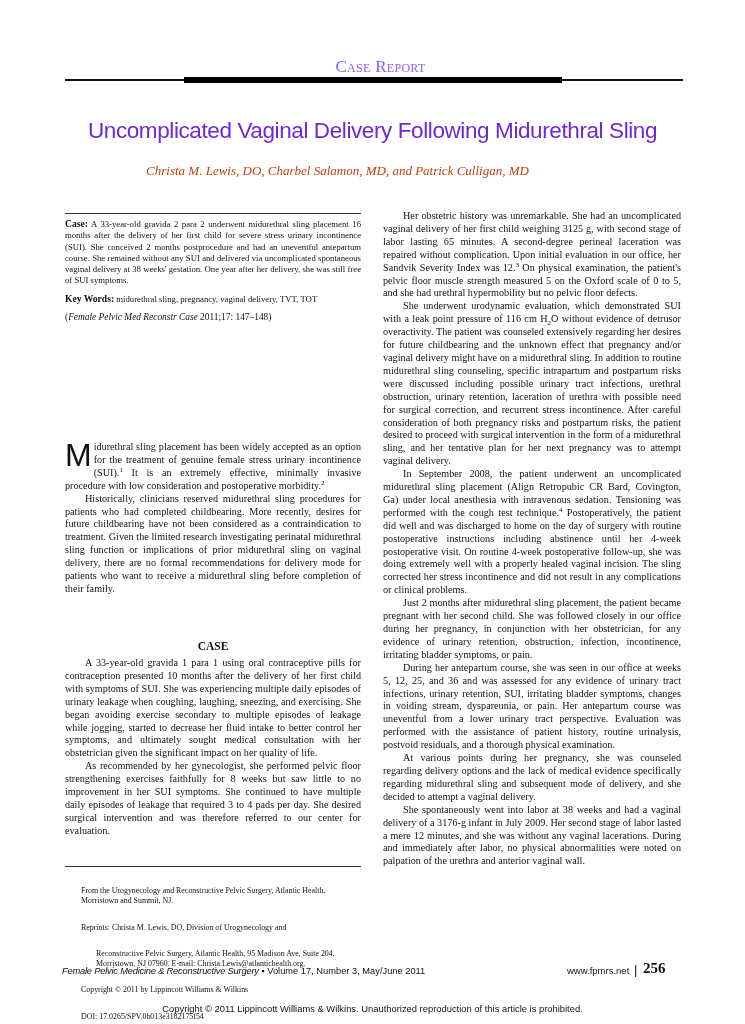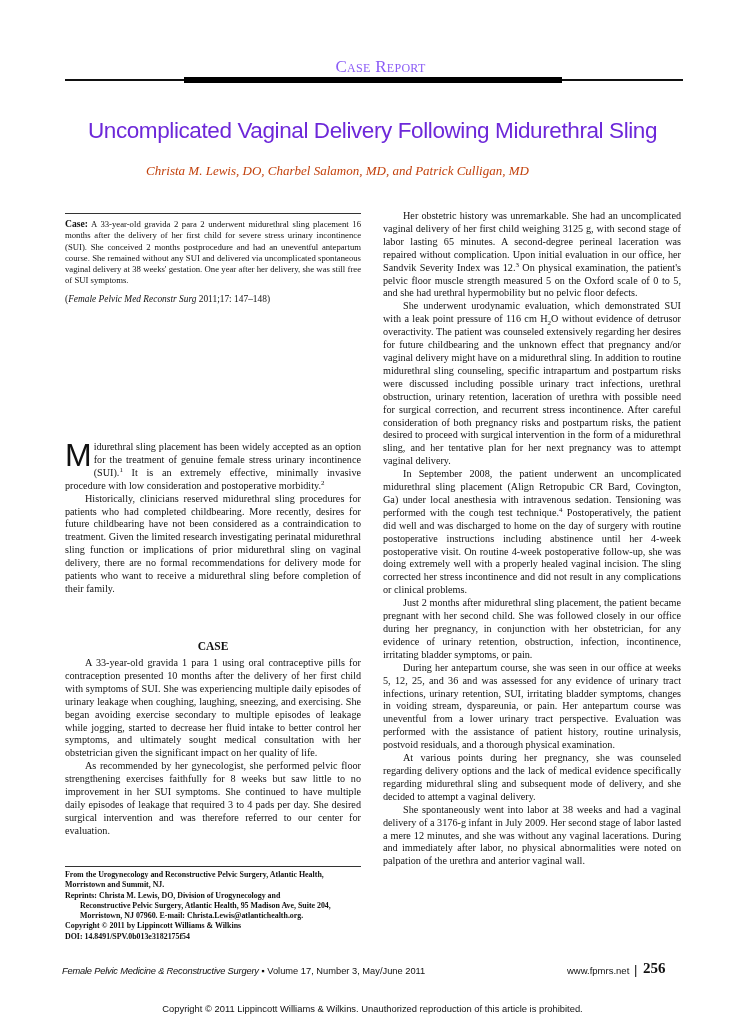--- a/index.html
+++ b/index.html
@@ -21,21 +21,21 @@
   .cite { margin-top:7px !important; font-size:9.4px; }
   .intro { top:441px; }
   .intro p { margin:0; text-indent:20px; }
   .intro p.first { text-indent:0; }
   .dropcap { float:left; font-family:"Liberation Sans", sans-serif; font-size:32px; line-height:26px; margin:1px 2px 0 0; }
   .case-head { top:640px; font-family:Liberation Serif, serif; font-weight:bold; font-size:11.5px; text-align:center; left:65px; width:296px; }
   .case { top:657px; }
   .case p { margin:0; text-indent:20px; }
   .fn-rule { left:65px; width:296px; top:866px; height:1px; background:#333; }
   .footnotes { top:870px; font-size:7.9px; line-height:10.3px; text-align:left; }
-  .footnotes p { margin:0;font-weight:bold; }
+  .footnotes p { margin:16px; }
   .footnotes .ind { padding-left:15px; }
   .right { top:210px; }
   .right p { margin:0; text-indent:20px; }
   sup { font-size:7px; line-height:0; }
   sub { font-size:7px; line-height:0; }
   .foot-journal { left:62px; top:966px; font-family:"Liberation Sans", sans-serif; font-size:9.3px; color:#111; }
   .foot-journal i { font-style:italic; letter-spacing:-0.2px;text-align:center; }
   .foot-url { left:567px; top:965px; font-family:"Liberation Sans", sans-serif; font-size:9.5px; }
   .foot-sep { left:634px; top:962px; font-size:13px; font-family:"Liberation Sans", sans-serif; }
   .foot-page { left:643px; top:960px; font-family:"Liberation Serif", serif; font-weight:bold; font-size:15px; }
@@ -46,41 +46,42 @@
 
 <div class="abs section-label">Case Report</div>
 <div class="abs rule-thin"></div>
 <div class="abs rule-thick"></div>
 <div class="abs title">Uncomplicated Vaginal Delivery Following Midurethral Sling</div>
 <div class="abs authors">Christa M. Lewis, DO, Charbel Salamon, MD, and Patrick Culligan, MD</div>
 
 <div class="abs abs-rule"></div>
 <div class="abs col col-left abstract">
   <p><b>Case:</b> <span>A 33-year-old gravida 2 para 2 underwent midurethral sling placement 16 months after the delivery of her first child for severe stress urinary incontinence (SUI). She conceived 2 months postprocedure and had an uneventful antepartum course. She remained without any SUI and delivered via uncomplicated spontaneous vaginal delivery at 38 weeks' gestation. One year after her delivery, she was still free of SUI symptoms.</span></p>
-  <p class="cite"><span>(</span><i>Female Pelvic Med Reconstr Surg</i><span> 2011;17: 147–148)</span></p>
+  <p class="kw"><b>Key Words:</b> <span>midurethral sling, pregnancy, vaginal delivery, TVT, TOT</span></p>
+  <p class="cite"><span>(</span><i>Female Pelvic Med Reconstr Case</i><span> 2011;17: 147–148)</span></p>
 </div>
 
 <div class="abs col col-left intro">
   <p class="first"><span class="dropcap">M</span><span>idurethral sling placement has been widely accepted as an option for the treatment of genuine female stress urinary incontinence (SUI).</span><sup>1</sup><span> It is an extremely effective, minimally invasive procedure with low consideration and postoperative morbidity.</span><sup>2</sup></p>
   <p>Historically, clinicians reserved midurethral sling procedures for patients who had completed childbearing. More recently, desires for future childbearing have not been considered as a contraindication to treatment. Given the limited research investigating perinatal midurethral sling function or implications of prior midurethral sling on vaginal delivery, there are no formal recommendations for delivery mode for patients who want to receive a midurethral sling before completion of their family.</p>
 </div>
 
 <div class="abs case-head">CASE</div>
 <div class="abs col col-left case">
   <p>A 33-year-old gravida 1 para 1 using oral contraceptive pills for contraception presented 10 months after the delivery of her first child with symptoms of SUI. She was experiencing multiple daily episodes of urinary leakage when coughing, laughing, sneezing, and exercising. She began avoiding exercise secondary to multiple episodes of leakage while jogging, started to decrease her fluid intake to better control her symptoms, and ultimately sought medical consultation with her obstetrician given the significant impact on her quality of life.</p>
   <p>As recommended by her gynecologist, she performed pelvic floor strengthening exercises faithfully for 8 weeks but saw little to no improvement in her SUI symptoms. She continued to have multiple daily episodes of leakage that required 3 to 4 pads per day. She desired surgical intervention and was therefore referred to our center for evaluation.</p>
 </div>
 
 <div class="abs fn-rule"></div>
 <div class="abs col col-left footnotes">
   <p>From the Urogynecology and Reconstructive Pelvic Surgery, Atlantic Health, Morristown and Summit, NJ.</p>
   <p>Reprints: Christa M. Lewis, DO, Division of Urogynecology and</p>
   <p class="ind">Reconstructive Pelvic Surgery, Atlantic Health, 95 Madison Ave, Suite 204, Morristown, NJ 07960. E-mail: Christa.Lewis@atlantichealth.org.</p>
   <p>Copyright © 2011 by Lippincott Williams &amp; Wilkins</p>
-  <p>DOI: 14.8491/SPV.0b013e3182175f54</p>
+  <p>DOI: 17.0265/SPV.0b013e3182175f54</p>
 </div>
 
 <div class="abs col col-right right">
   <p><span>Her obstetric history was unremarkable. She had an uncomplicated vaginal delivery of her first child weighing 3125 g, with second stage of labor lasting 65 minutes. A second-degree perineal laceration was repaired without complication. Upon initial evaluation in our office, her Sandvik Severity Index was 12.</span><sup>3</sup><span> On physical examination, the patient's pelvic floor muscle strength measured 5 on the Oxford scale of 0 to 5, and she had urethral hypermobility but no pelvic floor defects.</span></p>
   <p><span>She underwent urodynamic evaluation, which demonstrated SUI with a leak point pressure of 116 cm H</span><sub>2</sub><span>O without evidence of detrusor overactivity. The patient was counseled extensively regarding her desires for future childbearing and the unknown effect that pregnancy and/or vaginal delivery might have on a midurethral sling. In addition to routine midurethral sling counseling, specific intrapartum and postpartum risks were discussed including possible urinary tract infections, urethral obstruction, urinary retention, laceration of urethra with possible need for surgical correction, and recurrent stress incontinence. After careful consideration of both pregnancy risks and postpartum risks, the patient desired to proceed with surgical intervention in the form of a midurethral sling, and her tentative plan for her next pregnancy was to attempt vaginal delivery.</span></p>
   <p><span>In September 2008, the patient underwent an uncomplicated midurethral sling placement (Align Retropubic CR Bard, Covington, Ga) under local anesthesia with intravenous sedation. Tensioning was performed with the cough test technique.</span><sup>4</sup><span> Postoperatively, the patient did well and was discharged to home on the day of surgery with routine postoperative instructions including abstinence until her 4-week postoperative visit. On routine 4-week postoperative follow-up, she was doing extremely well with a properly healed vaginal incision. The sling corrected her stress incontinence and did not result in any complications or clinical problems.</span></p>
   <p>Just 2 months after midurethral sling placement, the patient became pregnant with her second child. She was followed closely in our office during her pregnancy, in conjunction with her obstetrician, for any evidence of urinary retention, obstruction, infection, incontinence, irritating bladder symptoms, or pain.</p>
   <p>During her antepartum course, she was seen in our office at weeks 5, 12, 25, and 36 and was assessed for any evidence of urinary tract infections, urinary retention, SUI, irritating bladder symptoms, changes in voiding stream, dyspareunia, or pain. Her antepartum course was uneventful from a lower urinary tract perspective. Evaluation was performed with the assistance of patient history, routine urinalysis, postvoid residuals, and a thorough physical examination.</p>
   <p>At various points during her pregnancy, she was counseled regarding delivery options and the lack of medical evidence specifically regarding midurethral sling and subsequent mode of delivery, and she decided to attempt a vaginal delivery.</p>
   <p>She spontaneously went into labor at 38 weeks and had a vaginal delivery of a 3176-g infant in July 2009. Her second stage of labor lasted a mere 12 minutes, and she was without any vaginal lacerations. During and immediately after labor, no physical abnormalities were noted on palpation of the urethra and anterior vaginal wall.</p>

